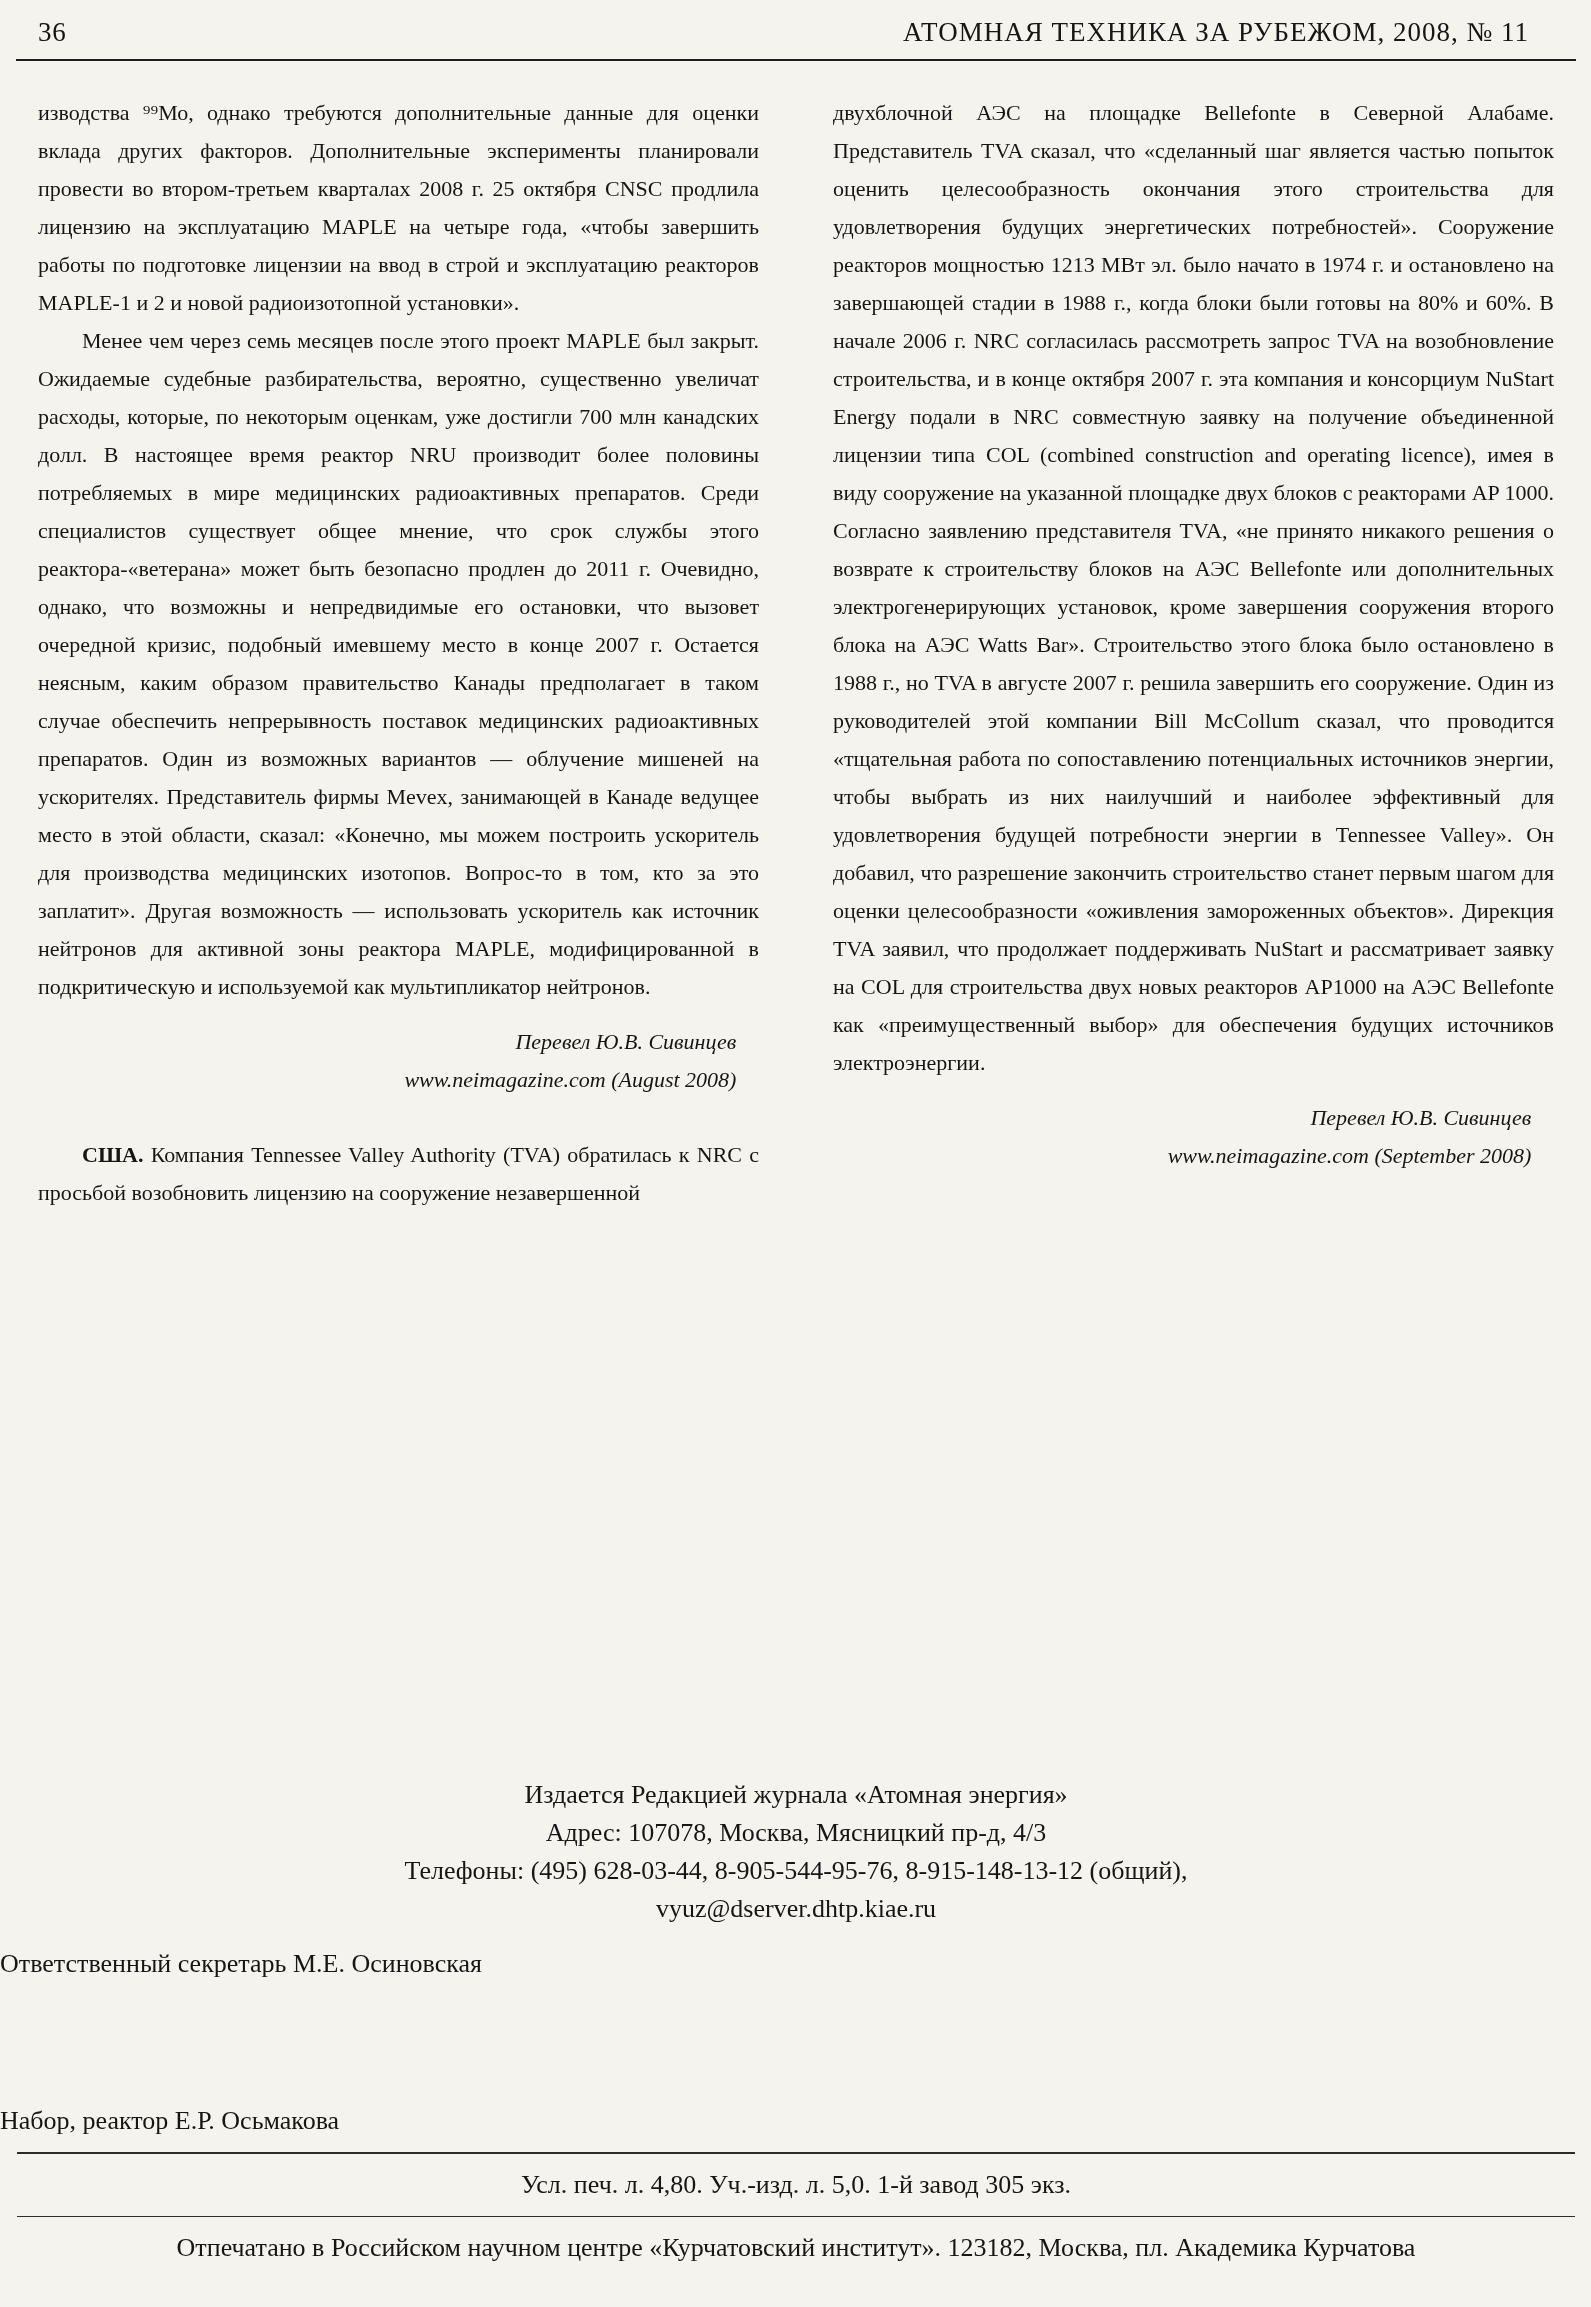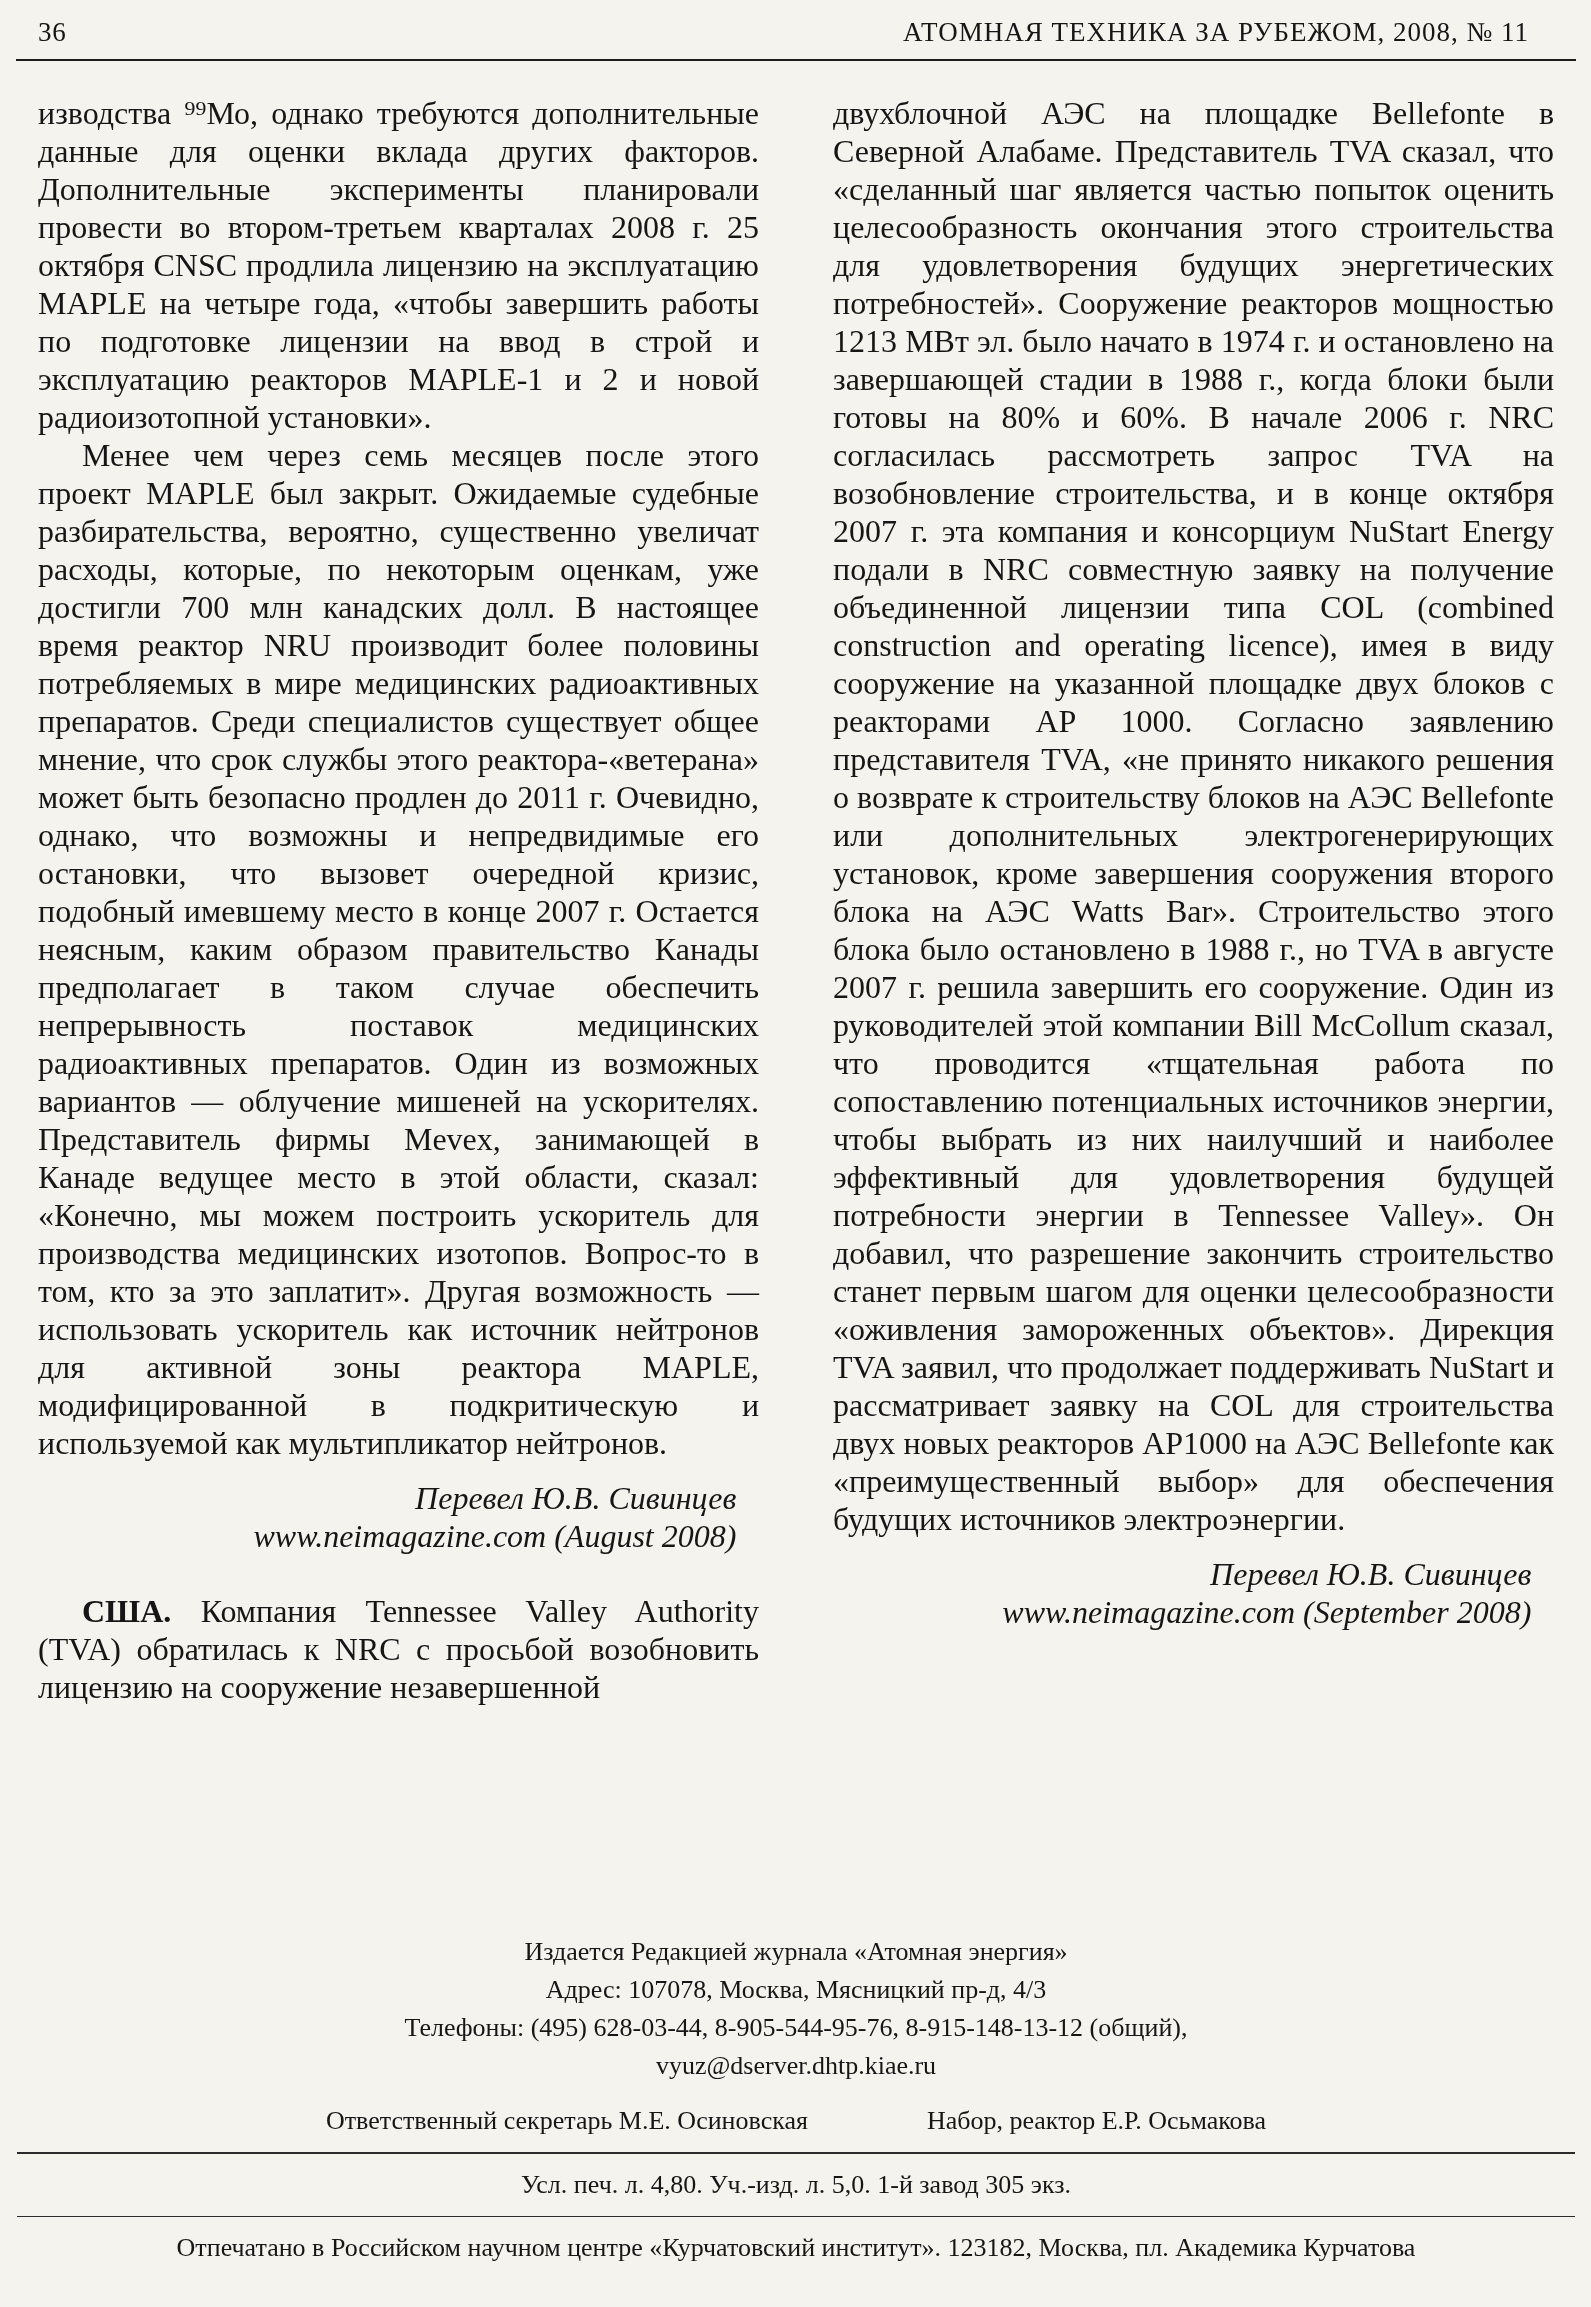--- a/index.html
+++ b/index.html
@@ -25,21 +25,21 @@
   .journal-title { letter-spacing: 1px; padding-right: 25px; }
   .header-rule { height: 2.7px; background: #1d1d1d; margin: 10.6px 16px 0 16px; }
   .columns {
     display: flex;
     gap: 74px;
     padding: 33px 38px 0 38px;
   }
   .col {
     flex: 1 1 0;
     min-width: 0;
-    font-size: 32px;
+    font-size: 22px;
     line-height: 38px;
     text-align: justify;
   }
   .para { margin: 0; text-indent: 44px; }
   .para.noindent { text-indent: 0; }
   .credit { margin: 17px 22.6px 0 0; text-align: right; font-style: italic; }
   .credit.source { margin-top: 0; }
   .usa { margin-top: 37px; }
   .bold { font-weight: bold; }
   .footer {
@@ -48,20 +48,21 @@
     padding-bottom: 40px;
     font-size: 26px;
   }
   .f-line { margin: 0; text-align: center; line-height: 38px; }
   .staff-row {
     display: flex;
     justify-content: center;
     gap: 119px;
     margin-top: 17px;
     line-height: 38px;
+    flex-direction: column;
   }
   .rule { height: 1.3px; background: #2b2b2b; margin: 12px 17px; }
 </style>
 </head>
 <body>
 
 <div class="page">
 
   <header class="header">
     <span class="page-num">36</span>

